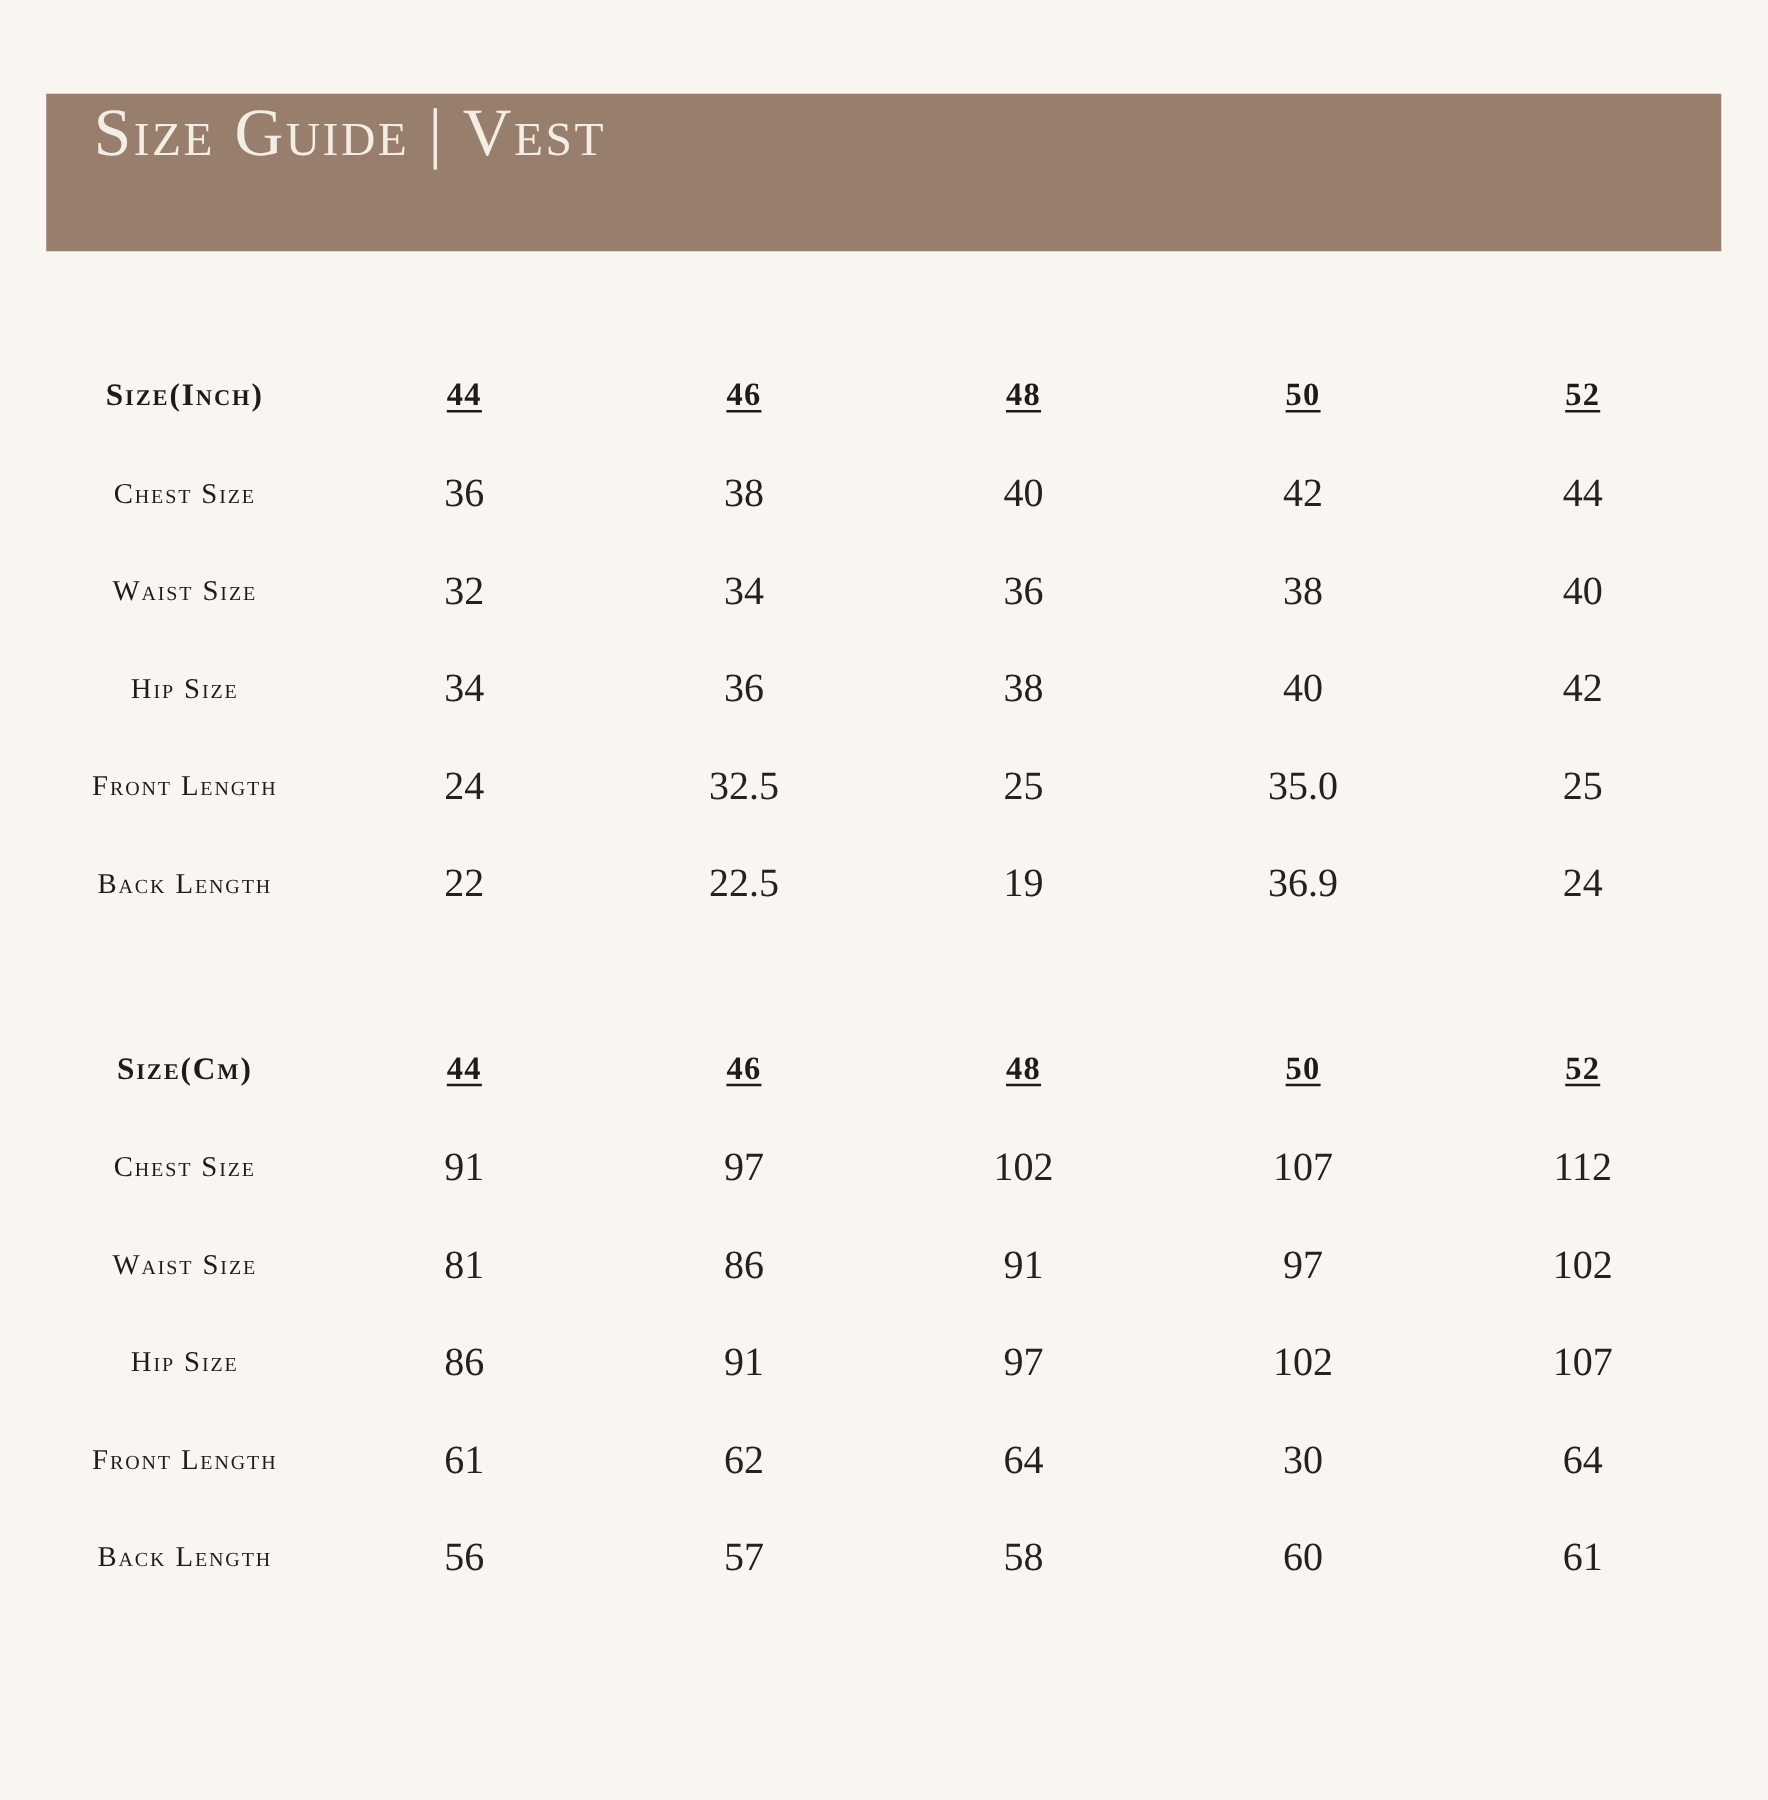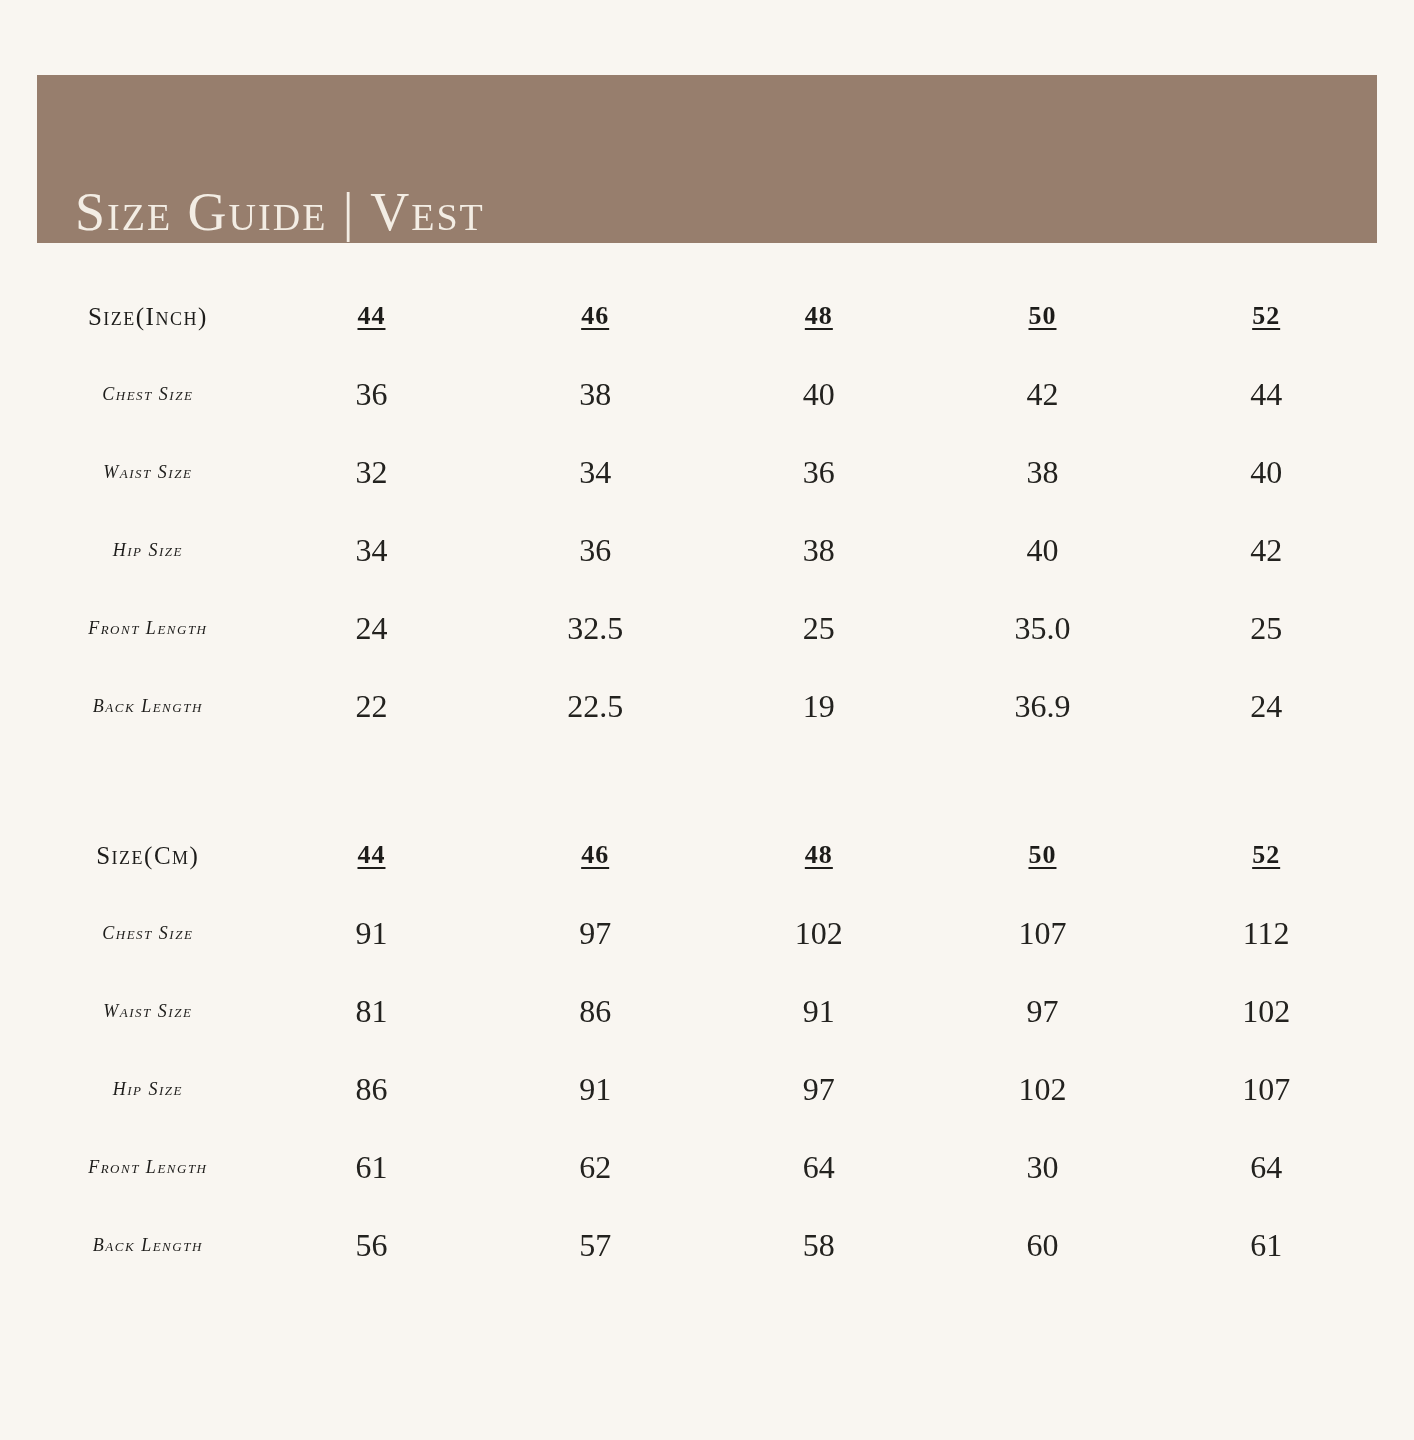--- a/index.html
+++ b/index.html
@@ -15,24 +15,24 @@
     font-family: "Liberation Serif", "DejaVu Serif", serif;
     overflow: hidden;
   }
 
   
   .banner {
     position: absolute;
     left: 37px;
     top: 75px;
     width: 1340px;
-    height: 168px;
+    height: 126px;
     background: #977e6d;
     display: flex;
-    align-items: flex-end;
+    align-items: flex-start;
   }
   .banner-title {
     margin: 0 0 0 38px;
     font-variant: small-caps;
     font-weight: 400;
     font-size: 54px;
     letter-spacing: 2px;
     color: #f3ede4;
     white-space: nowrap;
   }
@@ -55,27 +55,26 @@
     grid-template-columns: repeat(6, 1fr);
     height: 78px;
     align-items: center;
     text-align: center;
   }
   .cell {
     line-height: 1;
   }
   .row-label {
     font-variant: small-caps;
-    font-size: 18px;
+    font-size: 23px;
     letter-spacing: 1.5px;
-    font-style: italic;
   }
   .unit-label {
     font-variant: small-caps;
-    font-weight: 400;
+    font-weight: 700;
     font-size: 25px;
     letter-spacing: 1.5px;
   }
   .col-header {
     font-weight: 700;
     font-size: 26px;
     letter-spacing: 1px;
     text-decoration: underline;
     text-decoration-thickness: 2px;
     text-underline-offset: 4px;

